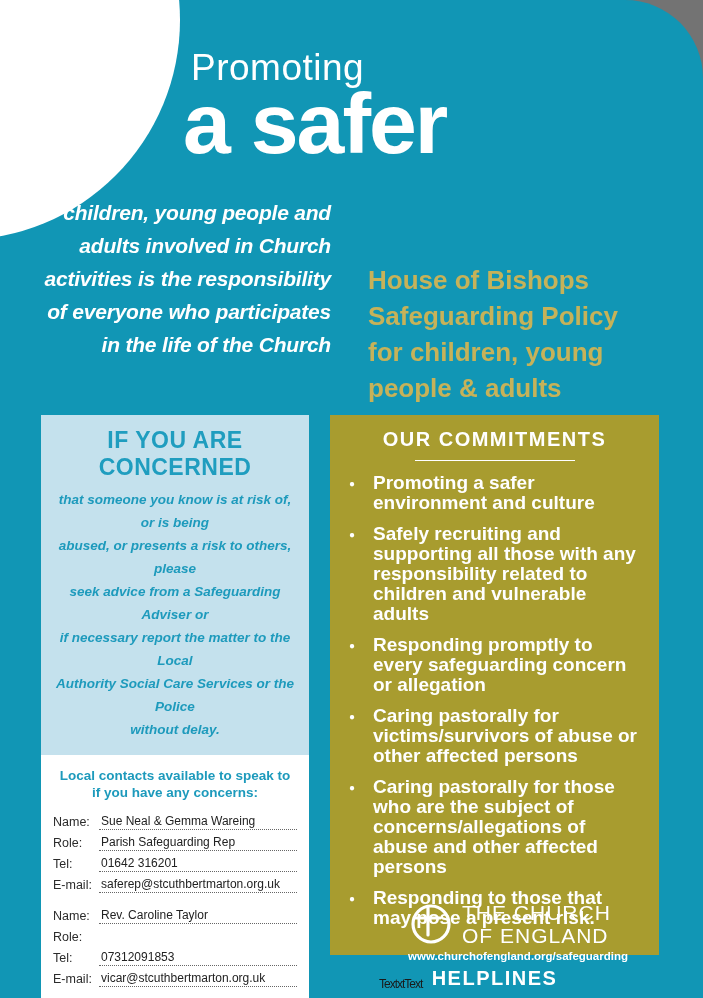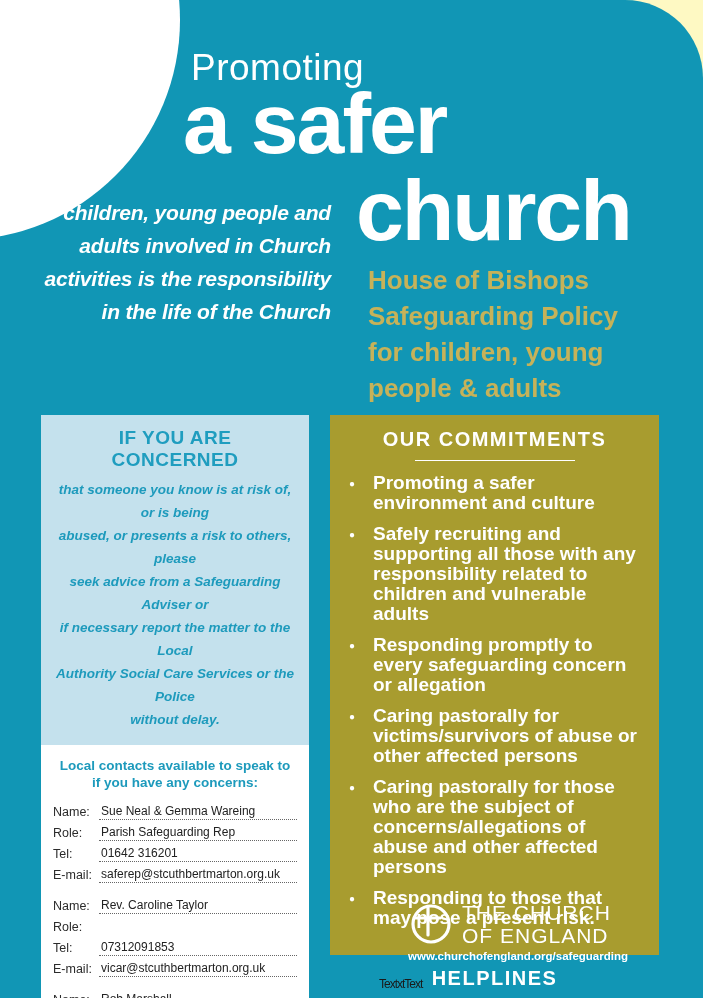--- a/index.html
+++ b/index.html
@@ -1,32 +1,32 @@
 <!DOCTYPE html>
 <html><head>
 <meta charset="utf-8">
 <style>
   html,body{margin:0;padding:0;background:#ffffff;}
-  .canvas{position:relative;width:703px;height:998px;background:#fef9c3;overflow:hidden;
+  .canvas{position:relative;width:703px;height:998px;background:#737373;overflow:hidden;
           font-family:"Liberation Sans", sans-serif;}
   .page{position:absolute;inset:0;background:#1196B5;border-top-right-radius:78px;overflow:hidden;}
   .corner-circle{position:absolute;left:-260px;top:-200px;width:440px;height:440px;border-radius:50%;background:#ffffff;}
 
   
   .kicker{position:absolute;left:191px;top:47px;color:#fff;font-size:37px;font-weight:400;letter-spacing:0.5px;}
   .title1{position:absolute;left:183px;top:80px;color:#fff;font-size:86px;font-weight:700;letter-spacing:-2px;line-height:1;}
   .title2{position:absolute;left:356px;top:167px;color:#fff;font-size:86px;font-weight:700;letter-spacing:-2px;line-height:1;}
   .subtitle{position:absolute;left:368px;top:262px;color:#C6B259;font-size:26px;font-weight:700;line-height:36px;}
   .tagline{position:absolute;left:28px;top:196px;width:303px;text-align:right;color:#fff;
            font-size:21px;font-style:italic;font-weight:700;line-height:33px;letter-spacing:-0.2px;}
 
   
   .left-col{position:absolute;left:41px;top:415px;width:268px;}
   .concern-box{background:#C4E1ED;padding:12px 12px 14px;box-sizing:border-box;}
-  .concern-title{color:#1F9DBF;font-size:19px;font-weight:700;text-align:center;letter-spacing:0.5px;margin-bottom:7px;}
+  .concern-title{color:#1F9DBF;font-size:23px;font-weight:700;text-align:center;letter-spacing:0.5px;margin-bottom:7px;}
   .concern-body{color:#1D9ABC;font-size:13.5px;font-style:italic;font-weight:700;text-align:center;line-height:23px;}
   .contacts-box{background:#ffffff;padding:12px 12px 10px;box-sizing:border-box;}
   .contacts-heading{color:#1D9ABC;font-size:13.5px;font-weight:700;text-align:center;line-height:17px;margin-bottom:8px;}
   .entry{margin-bottom:10px;}
   .row{display:flex;align-items:flex-end;height:21px;}
   .lbl{width:46px;flex:0 0 46px;color:#2b2b2b;font-size:12.5px;line-height:15px;}
   .val{flex:1;color:#222;font-size:12px;line-height:15px;border-bottom:1.5px dotted #666;
        white-space:nowrap;overflow:hidden;padding-left:2px;}
 
   
@@ -57,33 +57,33 @@
 </style>
 </head>
 <body>
 
 <div class="canvas">
   <div class="page">
     <div class="corner-circle"></div>
 
     <div class="kicker">Promoting</div>
     <div class="title1">a safer</div>
-    <div class="title2">church</div>
 
     <div class="subtitle">
       <div>House of Bishops</div>
       <div>Safeguarding Policy</div>
       <div>for children, young</div>
       <div>people &amp; adults</div>
     </div>
 
     <div class="tagline">
       <div>children, young people and</div>
       <div>adults involved in Church</div>
       <div>activities is the responsibility</div>
+      <div>of everyone who participates</div>
       <div>in the life of the Church</div>
     </div>
 
     <div class="left-col">
       <div class="concern-box">
         <div class="concern-title">IF YOU ARE CONCERNED</div>
         <div class="concern-body">
           <div>that someone you know is at risk of, or is being</div>
           <div>abused, or presents a risk to others, please</div>
           <div>seek advice from a Safeguarding Adviser or</div>

